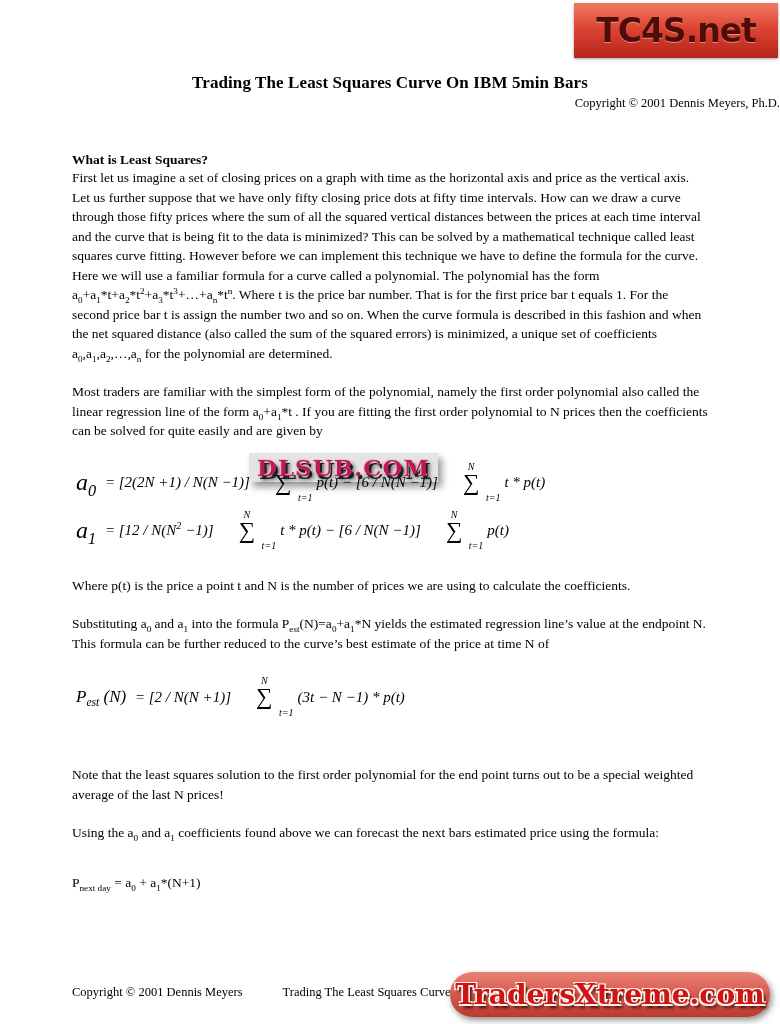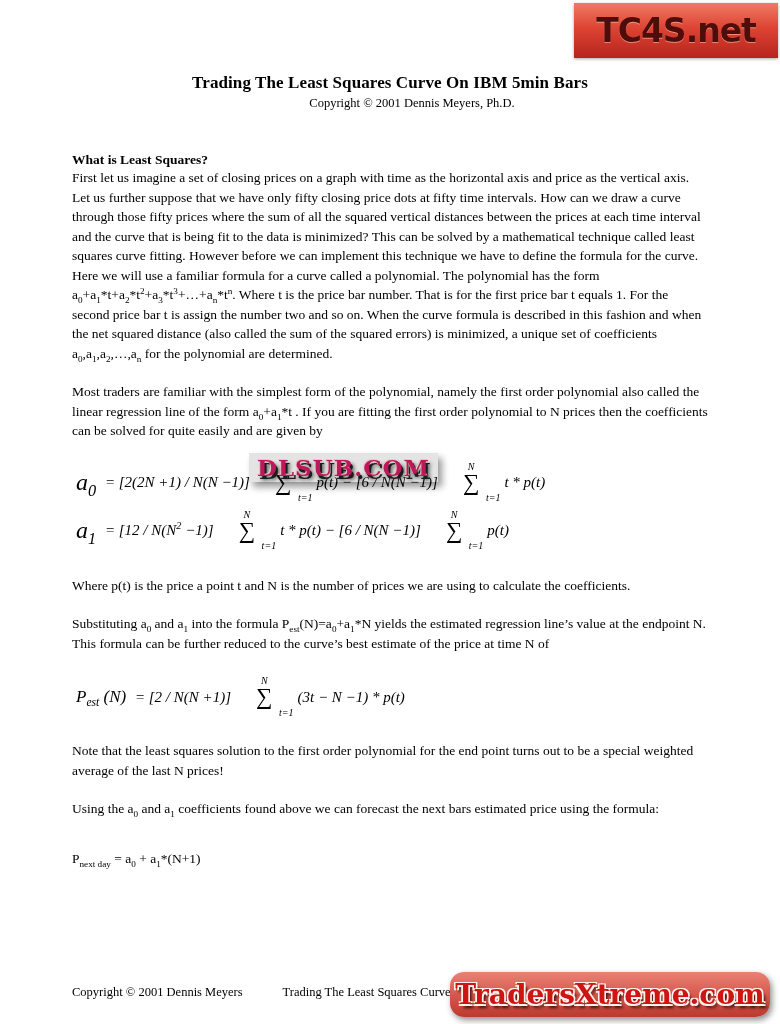--- a/index.html
+++ b/index.html
@@ -14,21 +14,21 @@
   }
   
   .title {
     padding-top:73px;
     text-align:center;
     font-size:17px;
     font-weight:bold;
     letter-spacing:0.1px;
   }
   .subtitle {
-    text-align:center;
+    text-align:right;
     font-size:12.5px;
     margin-top:3px;
     padding-left:44px;
   }
   
   .content { margin:0 72px; width:636px; }
   .heading {
     margin-top:41px;
     font-size:13.5px;
     font-weight:bold;
@@ -109,21 +109,21 @@
     color:#be185d;
     text-shadow:
       -1px -1px 0 #efc3bb,
       2px 3px 0 #1d1d1d,
       3px 4px 4px rgba(0,0,0,0.75);
   }
   .wm-tx {
     position:absolute;
     left:450px; top:972px;
     width:320px; height:45px;
-    border-radius:14px;
+    border-radius:22px;
     background:linear-gradient(180deg,#ea8175 0%, #d4554a 55%, #bb3a30 100%);
     display:flex; align-items:center; justify-content:center;
     box-shadow:2px 3px 6px rgba(0,0,0,0.45);
   }
   .wm-tx span {
     font-family:"DejaVu Serif", serif;
     font-weight:bold;
     font-size:28px;
     color:#cf1414;
     text-shadow:
@@ -204,21 +204,21 @@
       <span class="f-txt"> = [2 / N(N +1)]</span>
       <span class="sum">
         <span class="s-top">N</span>
         <span class="s-sig">∑</span>
         <span class="s-bot">t=1</span>
       </span>
       <span class="f-txt">(3t − N −1) * p(t)</span>
     </div>
     <div class="spacer-after-f3"></div>
 
-    <p class="para" style="">Note that the least squares solution to the first order polynomial for the end point turns out to be a special weighted average of the last N prices!</p>
+    <p class="para" style="margin-top:24px;">Note that the least squares solution to the first order polynomial for the end point turns out to be a special weighted average of the last N prices!</p>
 
     <p class="para">Using the a<sub>0</sub> and a<sub>1</sub> coefficients found above we can forecast the next bars estimated price using the formula:</p>
 
     <p class="para" style="margin-top:30px;">P<sub>next day</sub> = a<sub>0</sub> + a<sub>1</sub>*(N+1)</p>
 
   </div>
 
   <div class="footer">
     <span>Copyright © 2001 Dennis Meyers</span>
     <span>Trading The Least Squares Curve On IBM 5min Bars</span>

